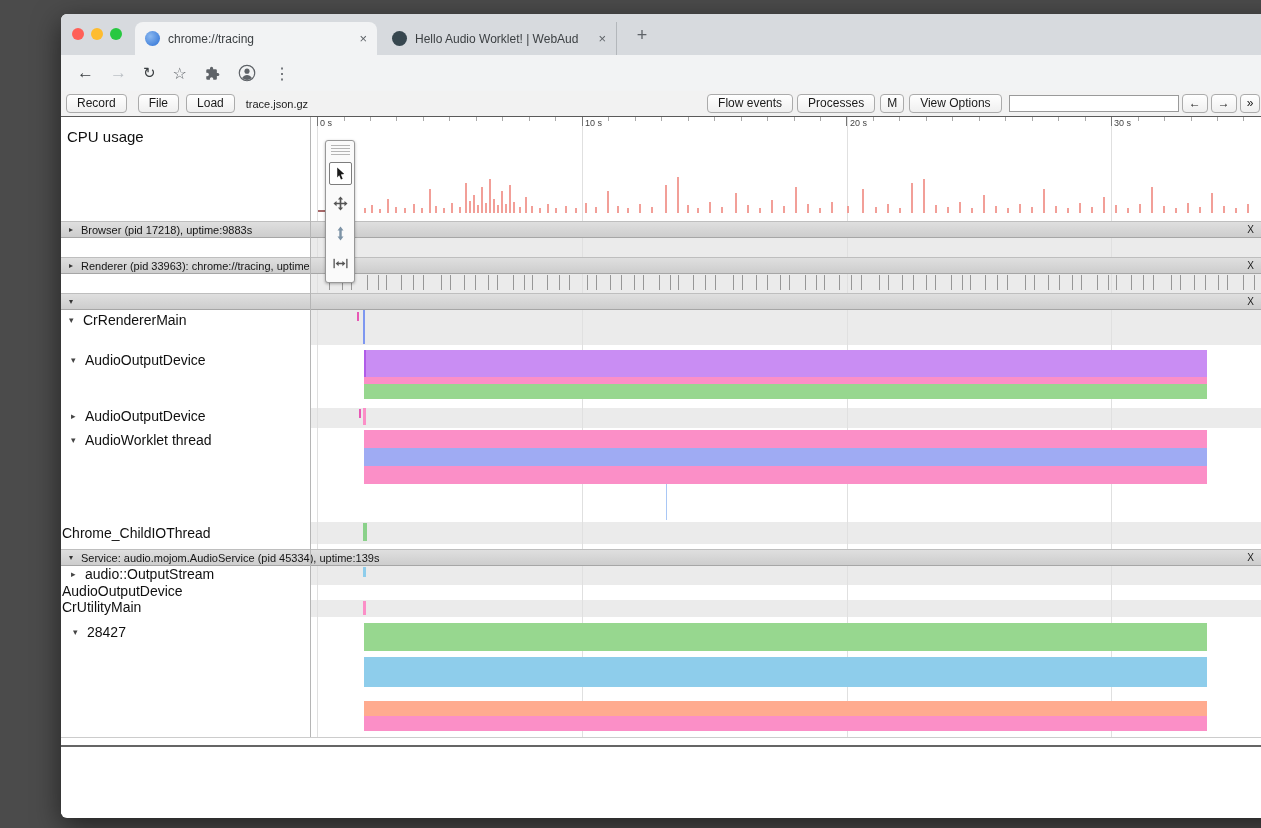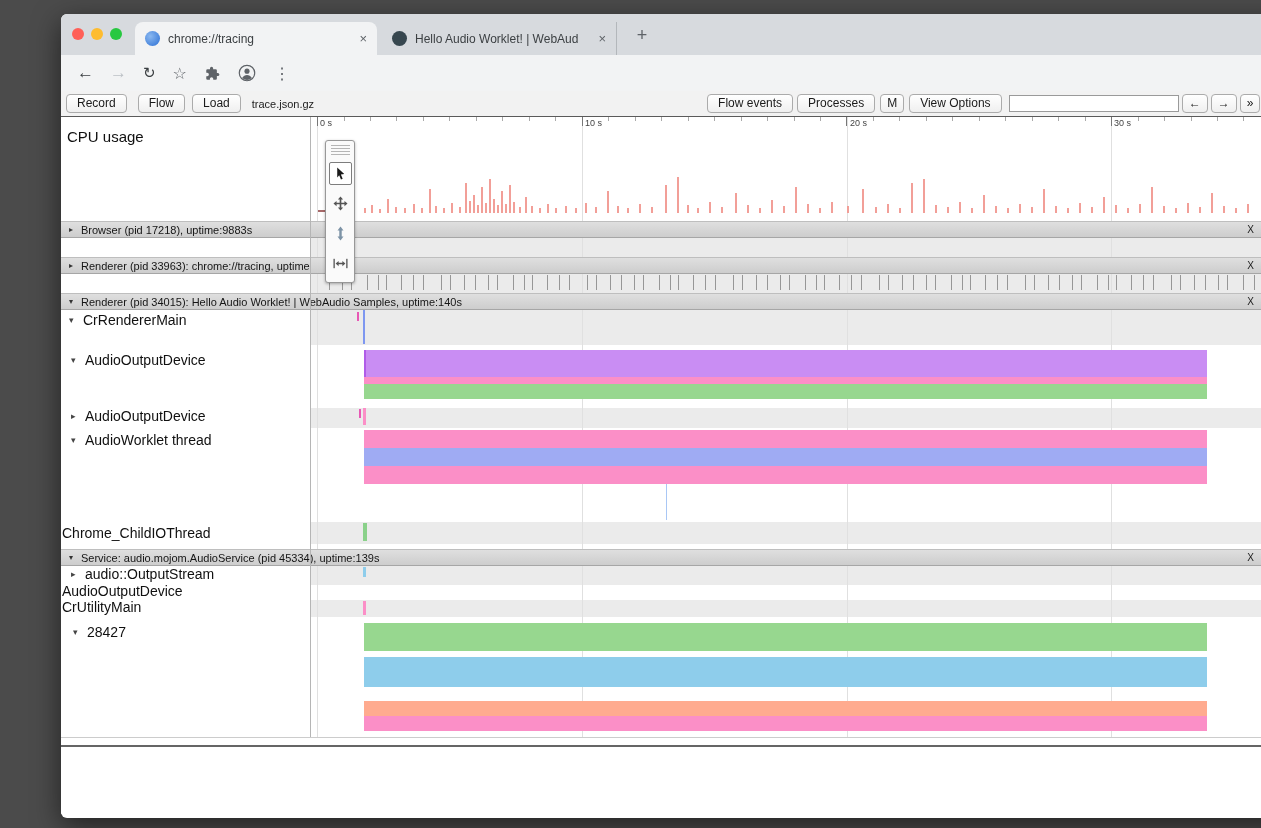--- a/index.html
+++ b/index.html
@@ -126,21 +126,21 @@
           <circle cx="12" cy="12" r="10.3" fill="none" stroke="#5f6368" stroke-width="1.6"></circle>
           <circle cx="12" cy="9.5" r="3.4" fill="#5f6368"></circle>
           <path d="M5.5 18.6c1.6-2.7 4-4 6.5-4s4.9 1.3 6.5 4a10.4 10.4 0 0 1-13 0z" fill="#5f6368"></path>
         </svg>
     </span>
     <span class="navicon">⋮</span>
   </div>
 
   <div class="trace-toolbar">
     <button class="tbtn mr11">Record</button>
-    <button class="tbtn mr7">Flow</button>
+    <button class="tbtn mr7">File</button>
     <button class="tbtn">Load</button>
     <span class="filename">trace.json.gz</span>
     <span class="tspacer"></span>
     <button class="tbtn mr4">Flow events</button>
     <button class="tbtn mr5">Processes</button>
     <button class="tbtn small mr5">M</button>
     <button class="tbtn mr4">View Options</button>
     <input class="tsearch" value="" style="">
     <button class="tbtn small mr3">←</button>
     <button class="tbtn small mr3">→</button>
@@ -396,21 +396,20 @@
     <span class="ptitle">Browser (pid 17218), uptime:9883s</span>
     <span class="pclose">X</span>
   </div>
   <div class="pheader" style="top:243px">
     <span class="parrow">▸</span>
     <span class="ptitle">Renderer (pid 33963): chrome://tracing, uptime</span>
     <span class="pclose">X</span>
   </div>
   <div class="pheader" style="top:279px">
     <span class="parrow">▾</span>
-    <span class="ptitle">Renderer (pid 34015): Hello Audio Worklet! | WebAudio Samples, uptime:140s</span>
     <span class="pclose">X</span>
   </div>
   <div class="pheader" style="top:535px">
     <span class="parrow">▾</span>
     <span class="ptitle">Service: audio.mojom.AudioService (pid 45334), uptime:139s</span>
     <span class="pclose">X</span>
   </div>
 
   <div class="tlabel cpu-label" style="left:6px;top:114px">
     <span>CPU usage</span>

